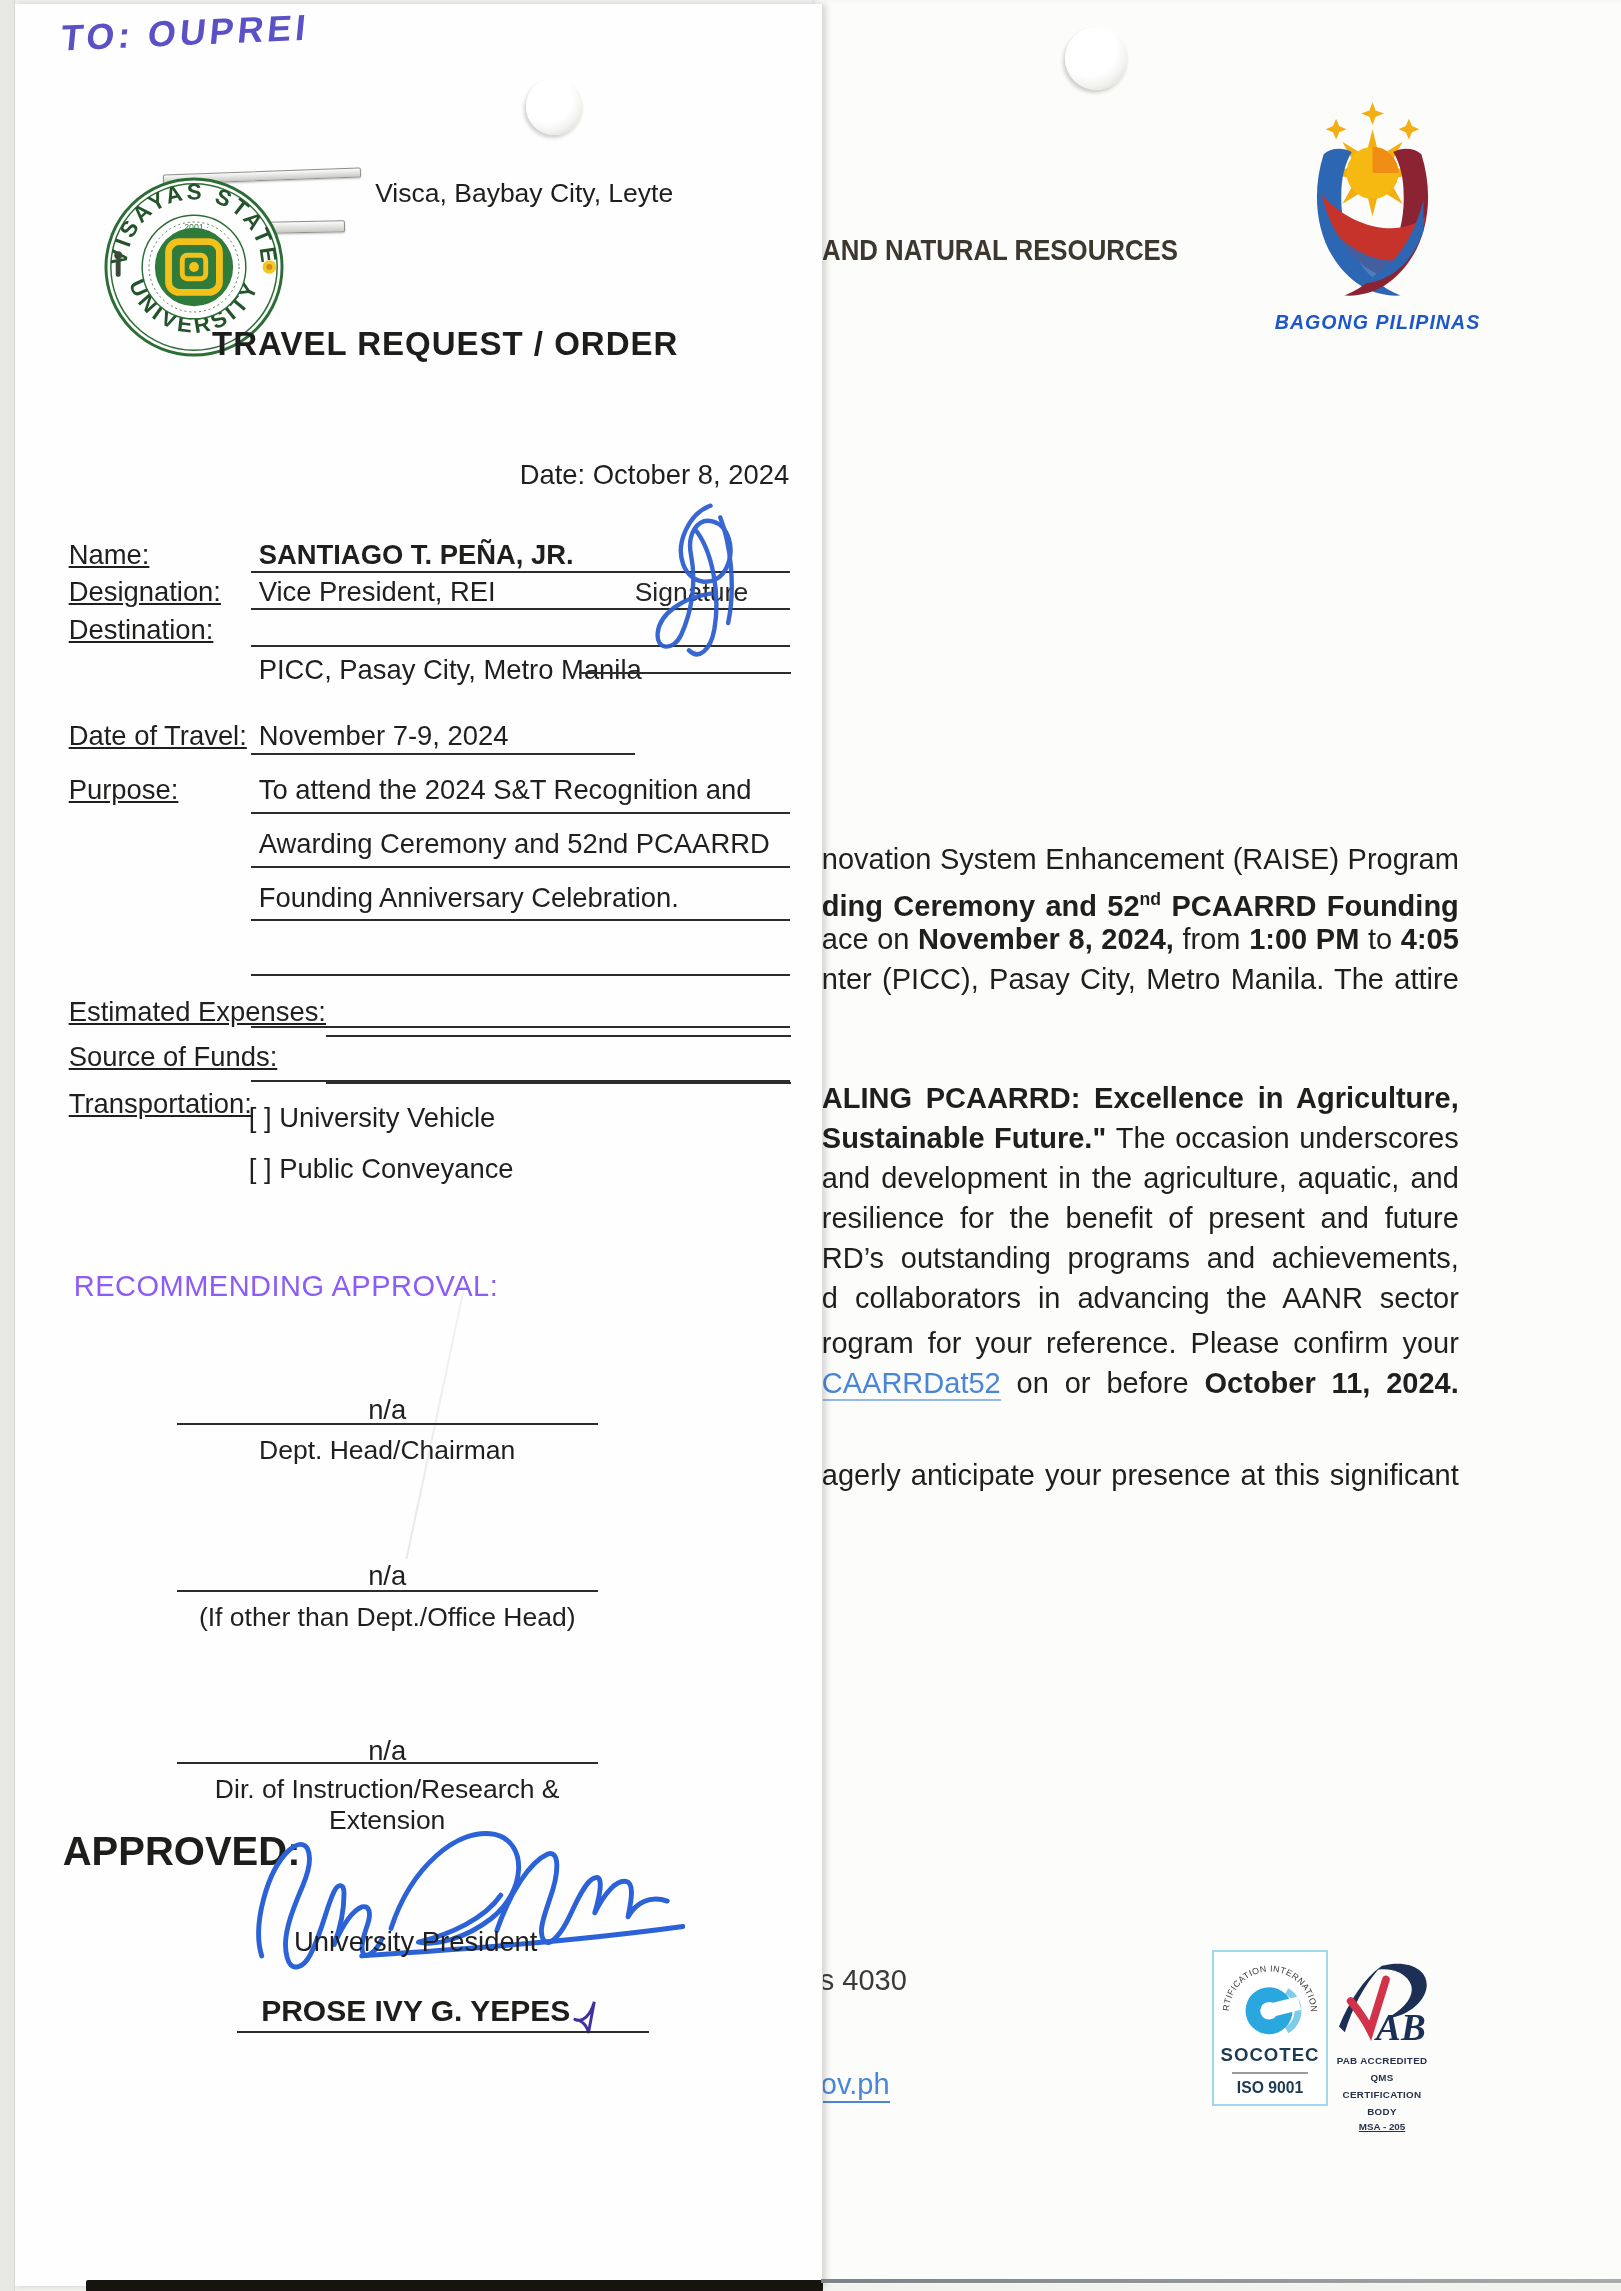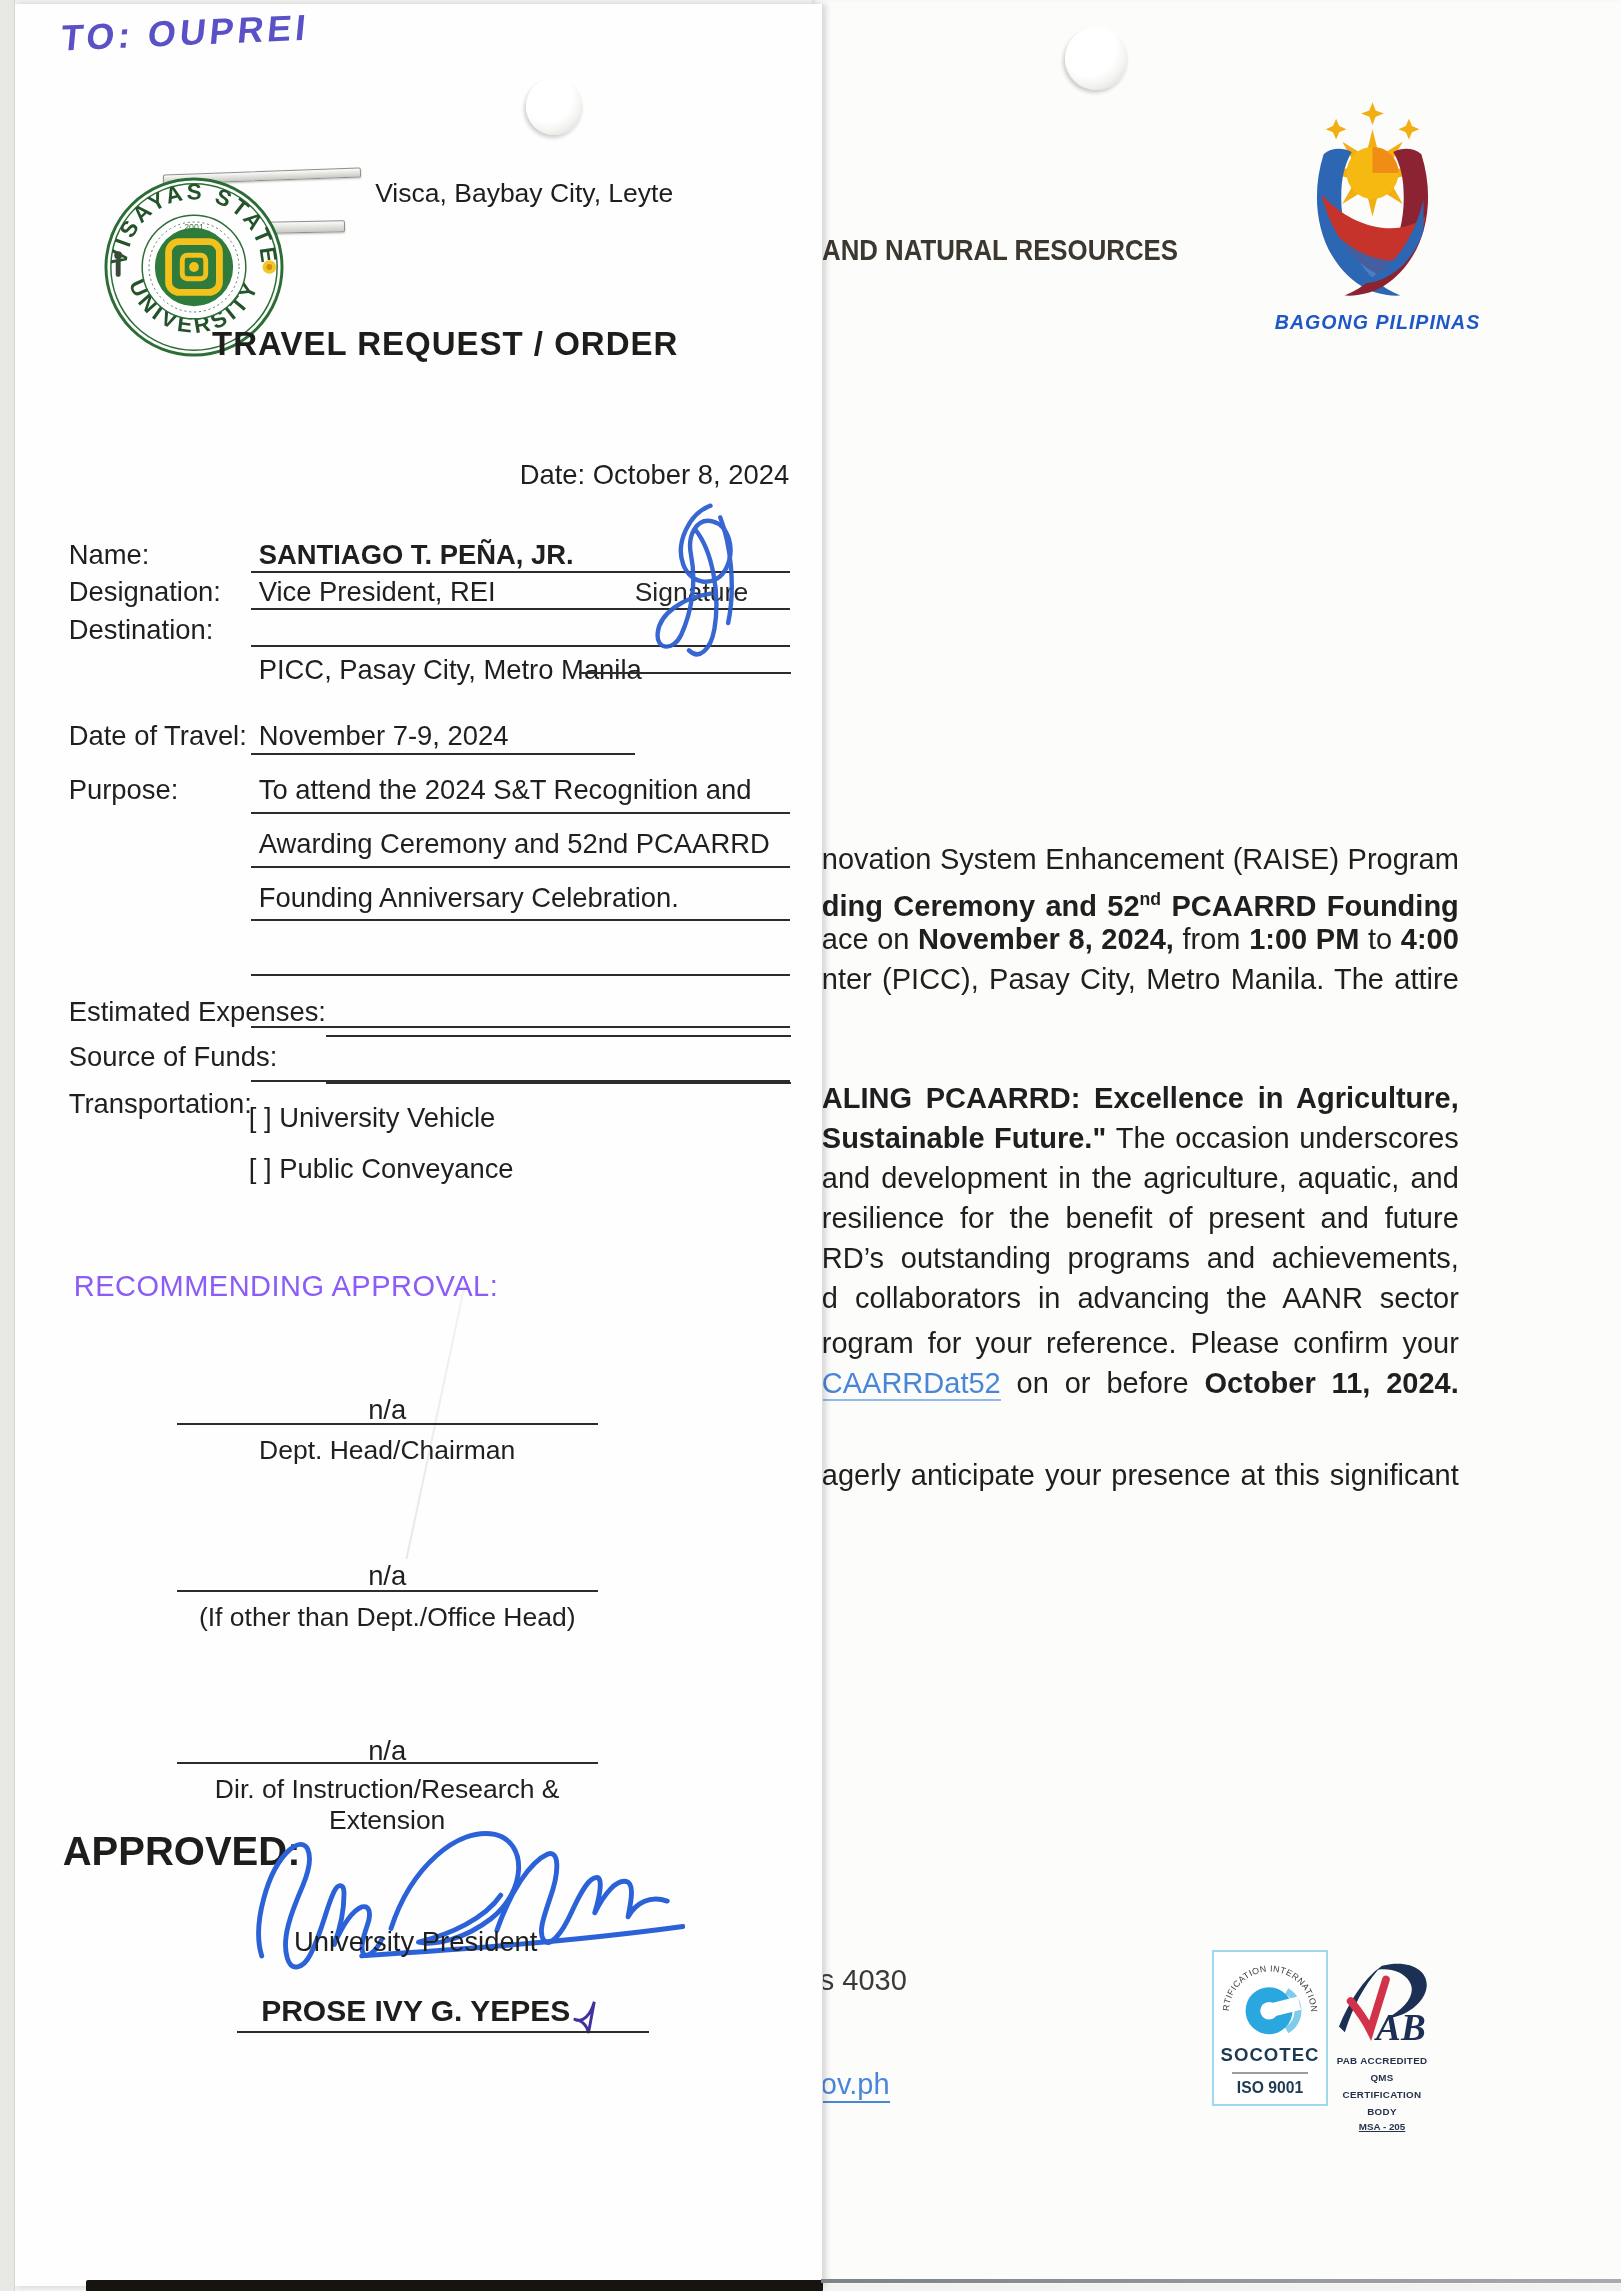--- a/index.html
+++ b/index.html
@@ -27,21 +27,21 @@
     letter-spacing:3.9px;transform:rotate(-2.5deg) skewX(-8deg);}
   .staple{position:absolute;background:linear-gradient(180deg,#fbfbfa,#cncnc9,#c9c9c4);
     background:linear-gradient(180deg,#fbfbfa,#c9c9c4);border:1px solid #8f8f89;border-radius:2px;
     box-shadow:0 1px 2px rgba(0,0,0,.25);}
   
   .uni-head{position:absolute;left:280px;top:169px;width:461px;text-align:center;color:#1e1e1c;}
   .uni-name{font-size:30px;font-weight:700;letter-spacing:0.5px;}
   .uni-addr{font-size:26.5px;margin-top:4.9px;}
   .form-title{position:absolute;left:118px;top:321px;width:627px;text-align:center;font-size:33px;font-weight:700;letter-spacing:1px;color:#1d1d1b;}
   .date-line{position:absolute;left:506px;top:455px;}
-  .flabel{position:absolute;left:55px;}
+  .flabel{position:absolute;left:55px;text-decoration:underline;}
   .fvalue{position:absolute;left:245px;}
   .sig-cap{position:absolute;left:621px;top:573px;font-size:26.5px;color:#262624;}
   .na-val{position:absolute;left:163px;width:421px;text-align:center;font-size:27.4px;color:#1f1f1e;}
   .na-cap{position:absolute;left:163px;width:421px;text-align:center;font-size:26.5px;color:#1f1f1e;}
   .approved-h{position:absolute;left:49px;top:1825px;font-size:40px;font-weight:700;color:#1d1d1b;}
   .recommend-h{position:absolute;left:60px;top:1266px;font-size:29px;letter-spacing:0.5px;color:#8b5cf6;}
   .pres-name{position:absolute;left:206px;top:1990px;width:392px;text-align:center;font-size:30px;font-weight:700;color:#1d1d1b;}
   .pres-title{position:absolute;left:206px;top:1922px;width:392px;text-align:center;font-size:27.4px;color:#1f1f1e;}
   
   .letter-headfrag{position:absolute;left:9.8px;top:233px;font-size:30px;font-weight:700;color:#3c372f;
@@ -93,21 +93,21 @@
       <path d="M122,54 C136,98 128,150 90,178 C78,187 62,191 48,190 C84,176 106,138 105,94 C105,78 102,64 95,52 C104,47 115,48 122,54 Z" fill="#8c2332"></path>
       <path d="M26,92 C52,124 100,136 126,114 C122,140 104,160 82,170 C56,160 34,128 26,92 Z" fill="#c5332b"></path>
       <path d="M124,98 C114,138 94,164 66,178 C90,178 114,158 124,128 Z" fill="#2d67b4"></path>
       <path d="M30,120 C52,148 84,162 108,154 C96,170 76,180 60,178 C46,164 36,144 30,120 Z" fill="#2d67b4" opacity=".85"></path>
     </svg>
     <div class="bp-caption">BAGONG PILIPINAS</div>
 
     <div class="para" style="top:839px;">
         <div class="pline"><span>novation System Enhancement (RAISE) Program</span></div>
         <div class="pline"><span class="b">ding Ceremony and 52</span><span class="b sup">nd</span><span class="b"> PCAARRD Founding</span></div>
-        <div class="pline"><span>ace on </span><span class="b">November 8, 2024,</span><span> from </span><span class="b">1:00 PM</span><span> to </span><span class="b">4:00</span></div>
+        <div class="pline"><span>ace on </span><span class="b">November 8, 2024,</span><span> from </span><span class="b">1:00 PM</span><span> to </span><span class="b">4:05</span></div>
         <div class="pline"><span>nter (PICC), Pasay City, Metro Manila. The attire</span></div>
       </div>
     <div class="para" style="top:1078px;">
         <div class="pline"><span class="b">ALING PCAARRD: Excellence in Agriculture,</span></div>
         <div class="pline"><span class="b">Sustainable Future." </span><span>The occasion underscores</span></div>
         <div class="pline"><span> and development in the agriculture, aquatic, and</span></div>
         <div class="pline"><span>resilience for the benefit of present and future</span></div>
         <div class="pline"><span>RD’s outstanding programs and achievements,</span></div>
         <div class="pline"><span>d collaborators in advancing the AANR sector</span></div>
       </div>

